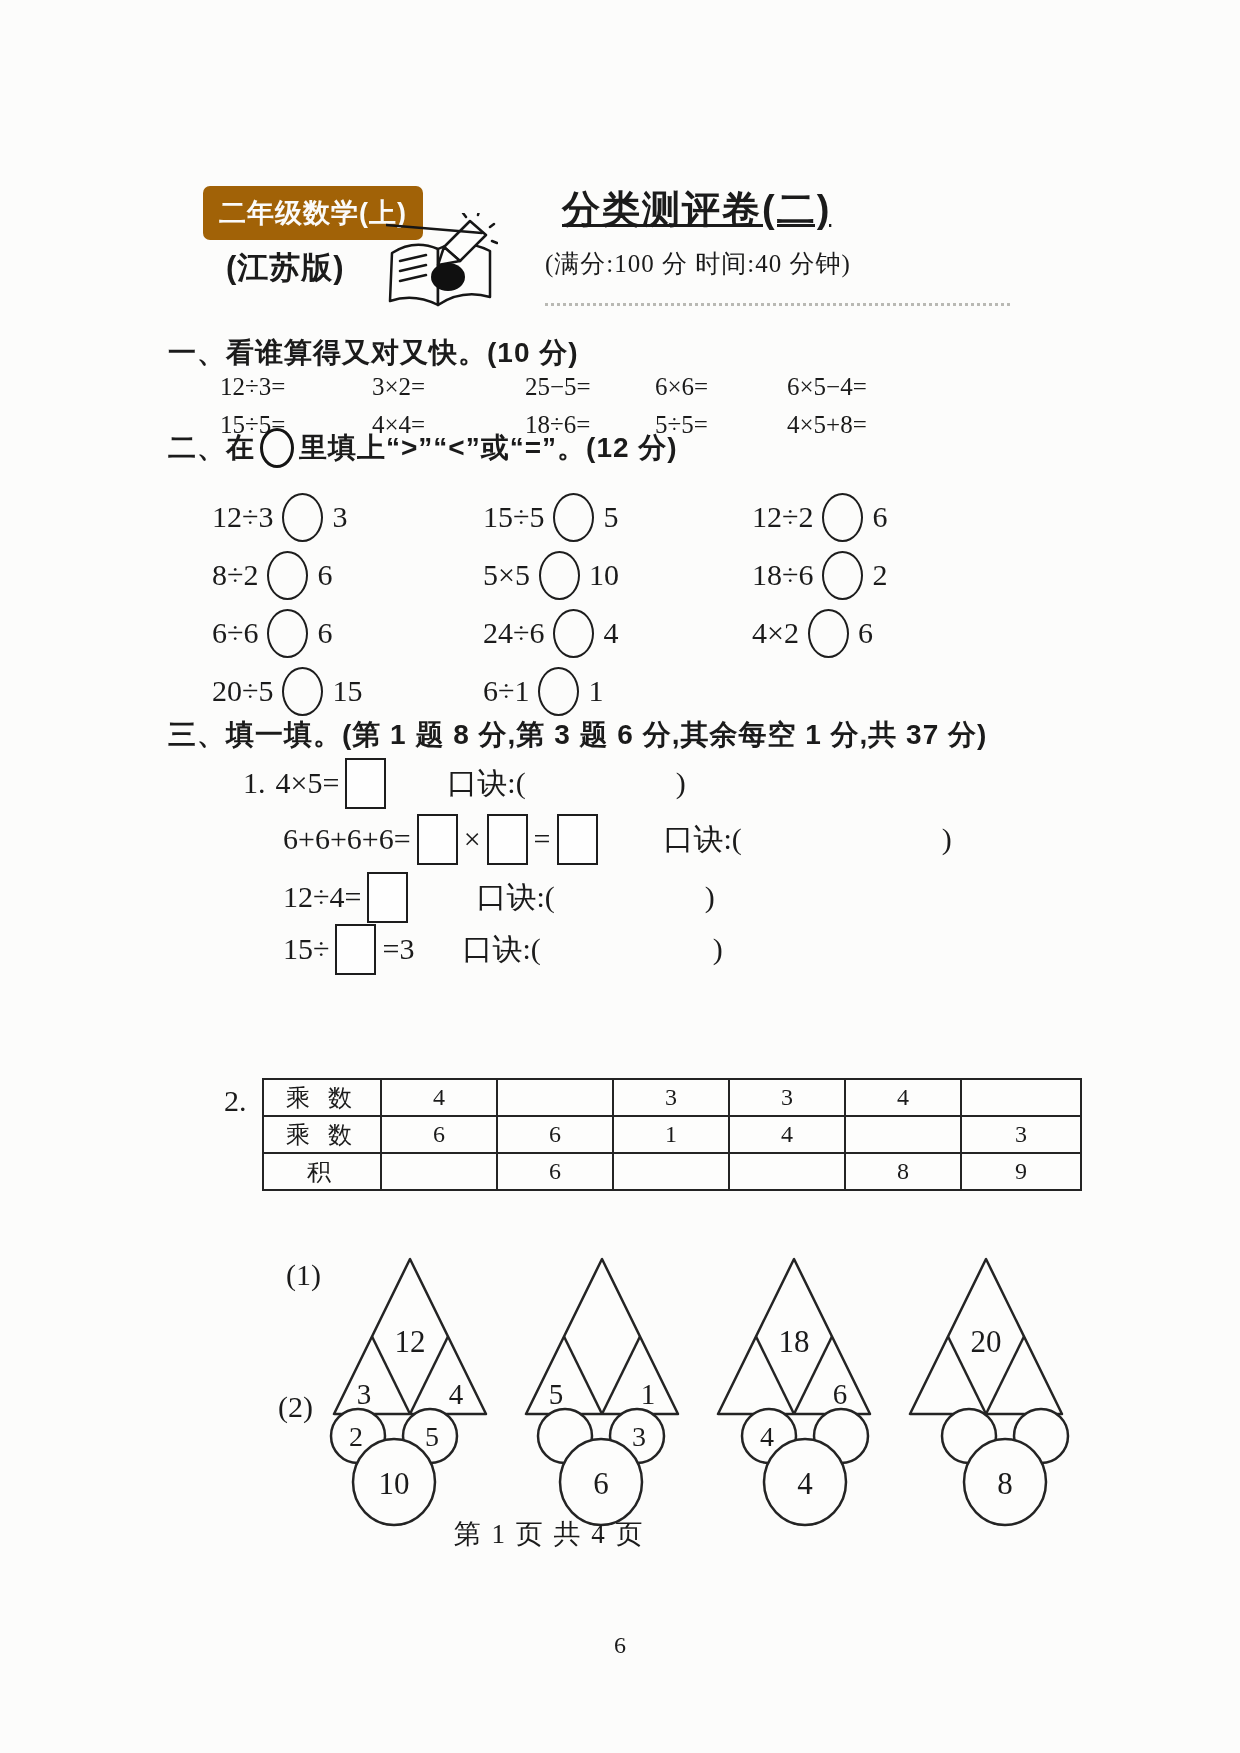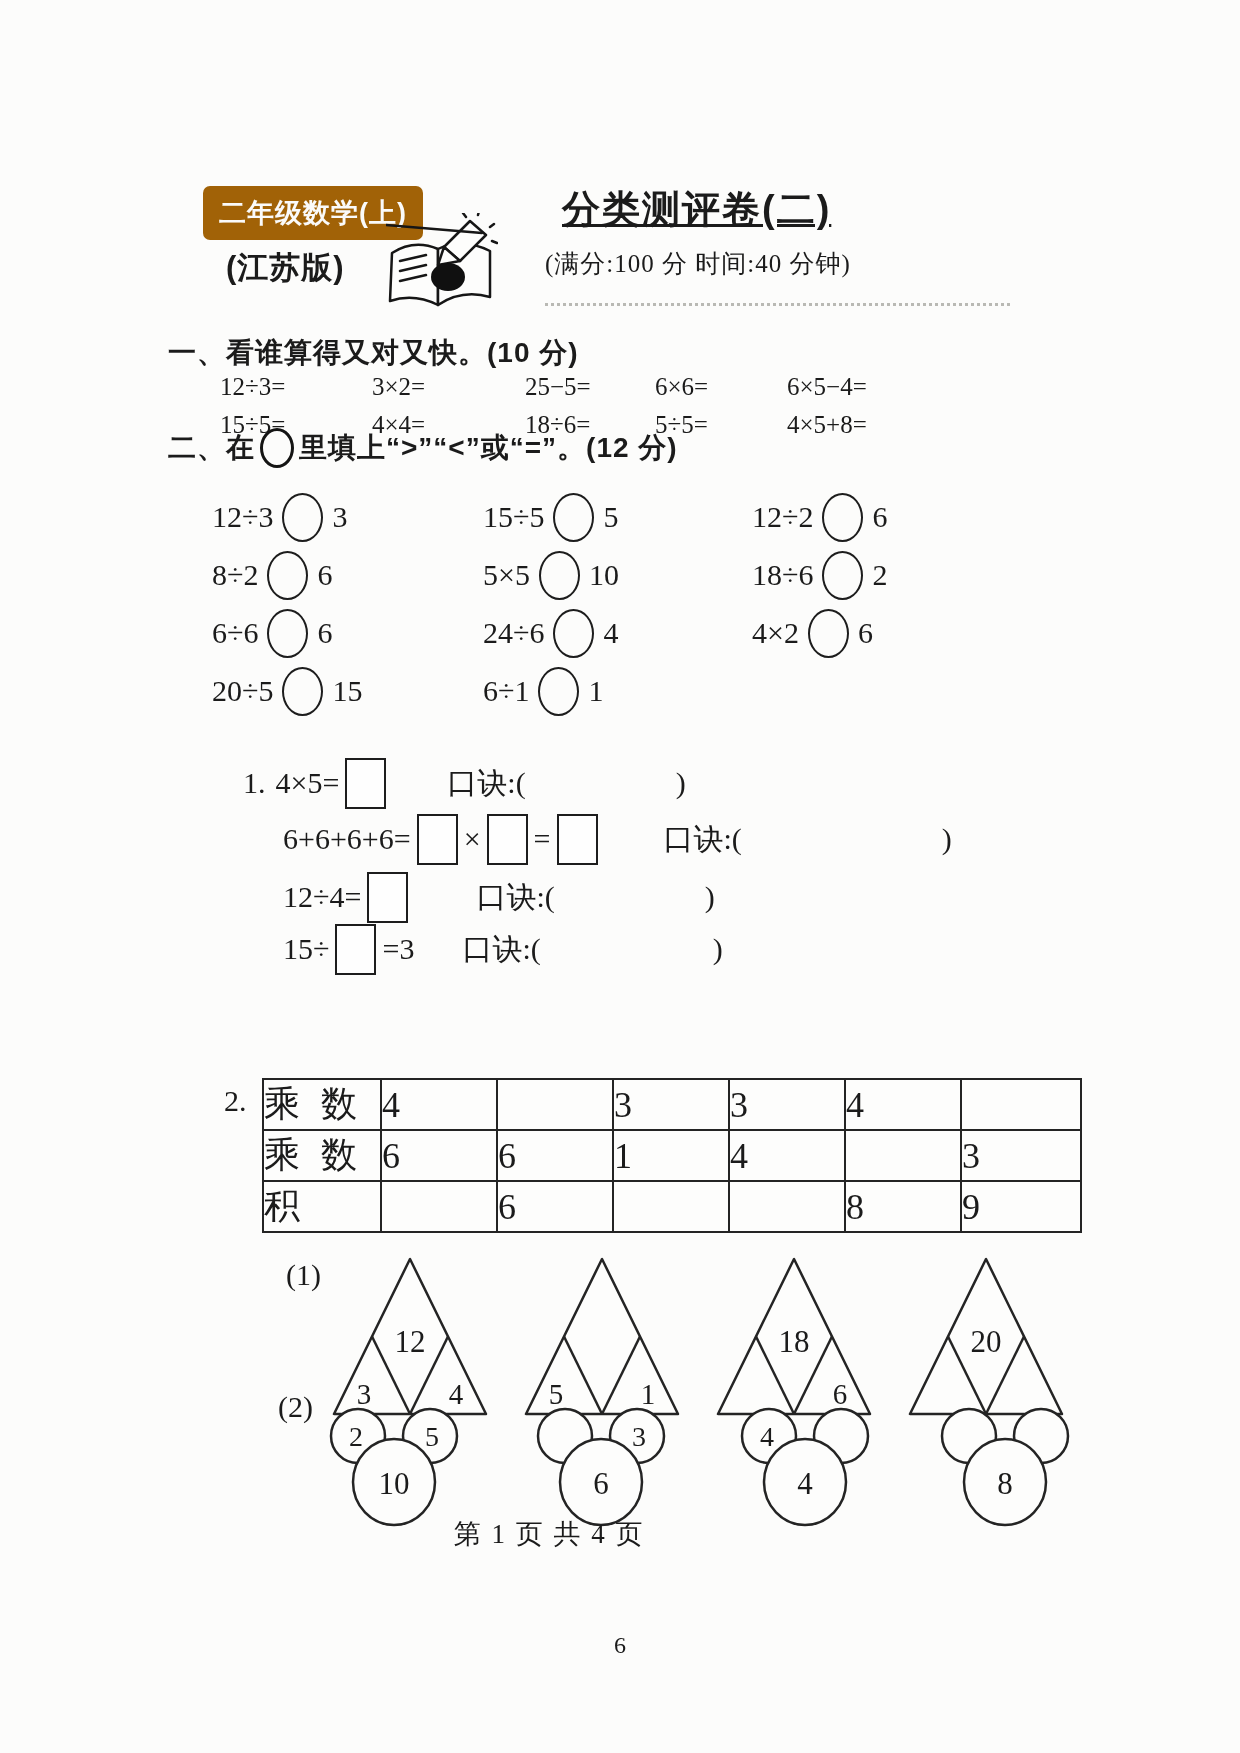--- a/index.html
+++ b/index.html
@@ -79,21 +79,21 @@
   .fl4 .kj{margin-left:48px;} .fl4 .kj-space{width:172px;}
   .q-label{margin-right:10px;}
 
   
   .t2-label{left:224px;top:1084px;font-size:30px;}
   .mul-table{
     left:262px;top:1078px;border-collapse:collapse;table-layout:fixed;
     width:818px;background:#fdfdfc;
   }
   .mul-table td{
-    border:2.5px solid #242424;text-align:left;font-size:36px;
+    border:2.5px solid #242424;text-align:center;font-size:24px;
     height:35px;padding:0;letter-spacing:6px;
   }
   .mul-table td.num{letter-spacing:0;}
 
   
   .t3-label{left:228px;top:1210px;font-size:30px;letter-spacing:1px;}
   .sub-label{font-size:30px;}
   .sub1{left:286px;top:1258px;}
   .sub2{left:278px;top:1390px;}
   svg text{font-family:"Liberation Serif", serif;fill:#1b1b1b;}
@@ -202,20 +202,21 @@
         <span class="cmp-circle"></span>
         <span>15</span>
       </div>
     <div class="cmp">
         <span>6÷1</span>
         <span class="cmp-circle"></span>
         <span>1</span>
       </div>
   </div>
 
+  <div class="abs s-heading s3h">三、填一填。(第 1 题 8 分,第 3 题 6 分,其余每空 1 分,共 37 分)</div>
 
   <div class="abs fill-line fl1">
     <span class="q-label">1.</span>
     <span>4×5=</span>
     <span class="blank-box"></span>
     <span class="kj">
       <span>口诀:(</span>
       <span class="kj-space"></span>
       <span>)</span>
     </span>

